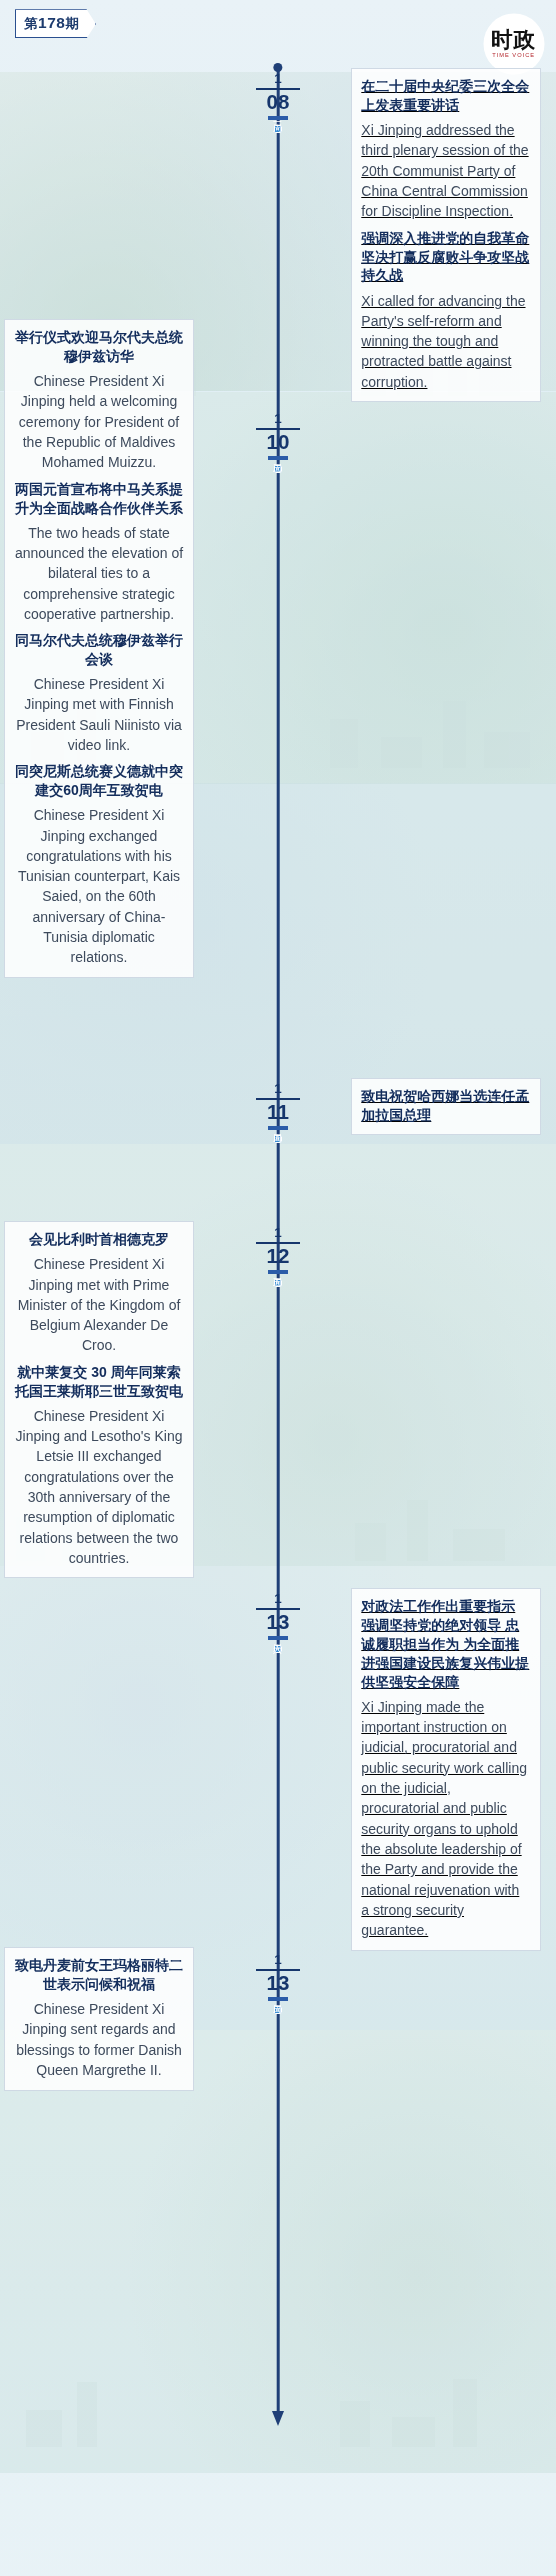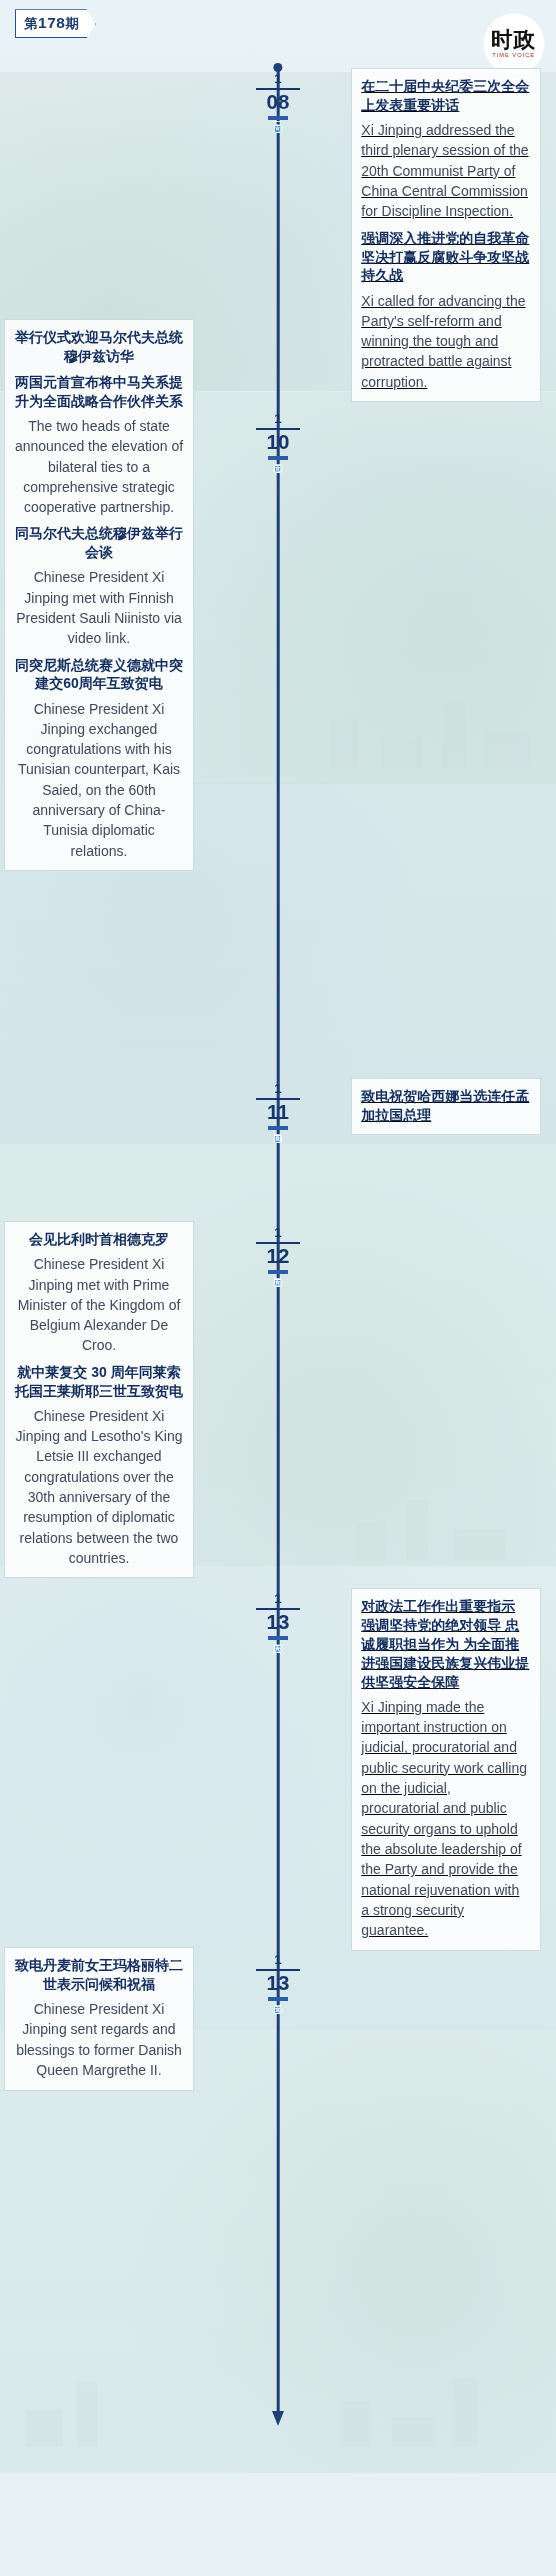--- a/index.html
+++ b/index.html
@@ -258,20 +258,21 @@
   <div class="date" style="top:412px">
     <div class="m">1</div>
     <div class="rule"></div>
     <div class="d">10</div>
     <div class="w">周三</div>
     <div class="dot"></div>
   </div>
   <div class="card left" style="top:319px">
     <div class="grp">
       <h3>举行仪式欢迎马尔代夫总统穆伊兹访华</h3>
+      <p>Chinese President Xi Jinping held a welcoming ceremony for President of the Republic of Maldives Mohamed Muizzu.</p>
     </div>
     <div class="grp">
       <h3>两国元首宣布将中马关系提升为全面战略合作伙伴关系</h3>
       <p>The two heads of state announced the elevation of bilateral ties to a comprehensive strategic cooperative partnership.</p>
     </div>
     <div class="grp">
       <h3>同马尔代夫总统穆伊兹举行会谈</h3>
       <p>Chinese President Xi Jinping met with Finnish President Sauli Niinisto via video link.</p>
     </div>
     <div class="grp">

